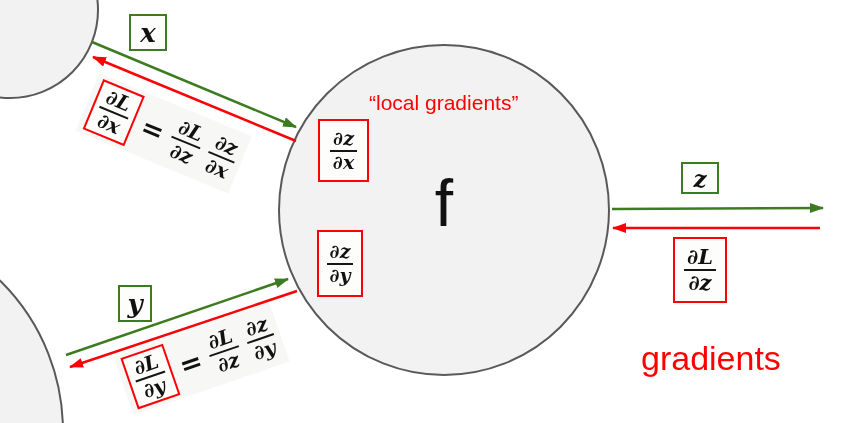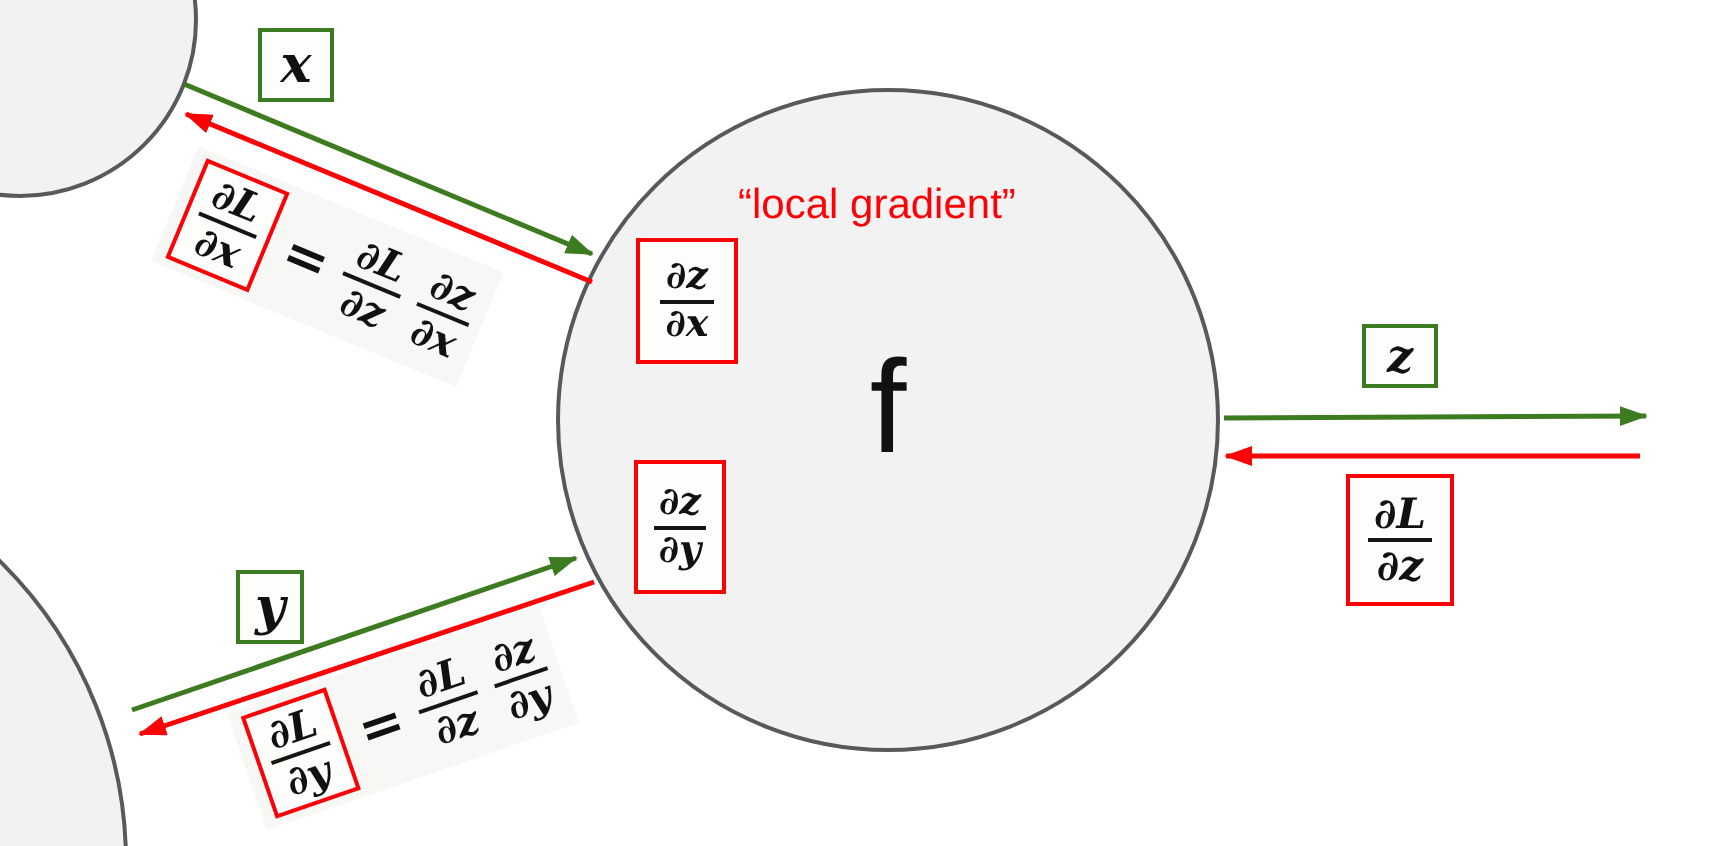--- a/index.html
+++ b/index.html
@@ -70,24 +70,25 @@
 <body>
 
 <div class="stage">
 
   <svg class="layer" viewBox="0 0 858 423">
     <circle cx="10" cy="10" r="88" fill="#f2f2f2" stroke="#58595b" stroke-width="2"></circle>
     <circle cx="-148" cy="431" r="211" fill="#f2f2f2" stroke="#58595b" stroke-width="2"></circle>
     <circle cx="444" cy="210" r="165" fill="#f2f2f2" stroke="#58595b" stroke-width="2"></circle>
   </svg>
 
-  <div id="local-gradient-note">“local gradient”</div>
+  <div id="local-gradient-note">“local gradients”</div>
 
   <div id="function-label">f</div>
 
+  <div id="gradients-caption">gradients</div>
 
   <div class="greenbox" id="label-x">
     <span>x</span>
   </div>
   <div class="greenbox" id="label-y">
     <span>y</span>
   </div>
   <div class="greenbox" id="label-z">
     <span>z</span>
   </div>

